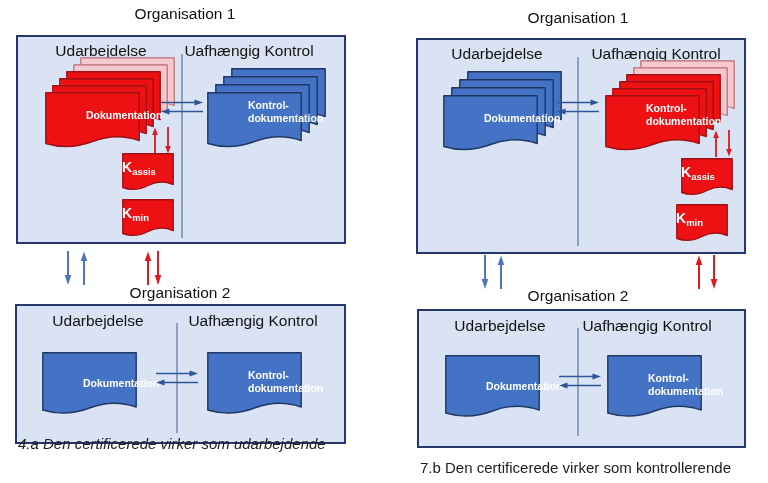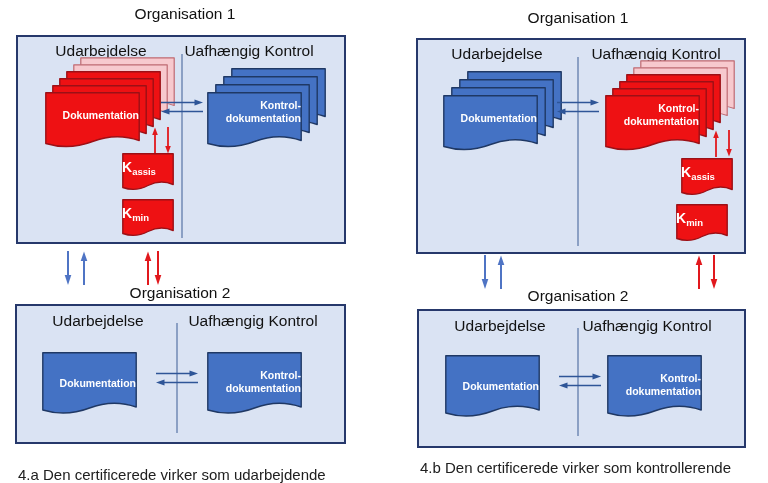--- a/index.html
+++ b/index.html
@@ -10,21 +10,21 @@
   }
   .abs{position:absolute;}
   .big-label{position:absolute;font-size:15.5px;color:#111;text-align:center;white-space:nowrap;}
   .caption{position:absolute;font-size:15px;color:#202020;white-space:nowrap;}
   .orgbox{
     position:absolute;background:#dae3f3;border:2px solid #26386b;box-sizing:border-box;
   }
   .vdivider{position:absolute;width:1.5px;background:#8ba0c4;}
   .doc-label{
     position:absolute;color:#ffffff;font-weight:bold;font-size:10.5px;line-height:1.25;
-    text-align:right;white-space:pre-line;
+    text-align:left;white-space:pre-line;padding-left:40px;
   }
   .k-label{position:absolute;color:#ffffff;font-weight:bold;font-size:14px;text-align:left;}
   .k-sub{font-size:9.5px;position:relative;top:3px;}
   .sheet-red{fill:#ee1113;stroke:#9c1016;stroke-width:1.4;stroke-linejoin:round;}
   .sheet-pink{fill:#f7c9ce;stroke:#bf6a72;stroke-width:1.2;stroke-linejoin:round;}
   .sheet-blue{fill:#4472c4;stroke:#1f3864;stroke-width:1.4;stroke-linejoin:round;}
   .exch line{stroke:#2e5597;stroke-width:1.7;}
   .exch path{fill:#2e5597;}
   .bluelink line{stroke:#4f74c4;stroke-width:2;}
   .bluelink path{fill:#4f74c4;}
@@ -123,21 +123,21 @@
       <line x1="43" y1="13.5" x2="9" y2="13.5"></line>
         <path d="M9.5,10.4 L1,13.5 L9.5,16.6 Z"></path>
     </svg>
 
     <svg class="abs" style="left:207px;top:352px;" width="96" height="68" viewBox="0 0 96 68">
       <path class="sheet-blue" d="M0.8,0.8 H94.2 V55 Q71,47 47.5,56 Q24,65 0.8,58 Z"></path>
     </svg>
     <div class="doc-label" style="left:208px;top:369px;width:93px;">Kontrol-
 dokumentation</div>
 
-    <div class="caption" style="left:18px;top:466px;">4.a Den certificerede virker som udarbejdende</div>
+    <div class="caption" style="left:18px;top:435px;font-style:italic;">4.a Den certificerede virker som udarbejdende</div>
   </section>
 
   <section>
 
     <div class="big-label" style="left:478px;top:9px;width:200px;">Organisation 1</div>
     <div class="orgbox" style="left:416px;top:38px;width:330px;height:216px;"></div>
     <div class="big-label" style="left:427px;top:45px;width:140px;">Udarbejdelse</div>
     <div class="big-label" style="left:577px;top:45px;width:158px;">Uafhængig Kontrol</div>
     <div class="vdivider" style="left:577px;top:57px;height:189px;"></div>
 
@@ -218,16 +218,16 @@
       <line x1="43" y1="13.5" x2="9" y2="13.5"></line>
         <path d="M9.5,10.4 L1,13.5 L9.5,16.6 Z"></path>
     </svg>
 
     <svg class="abs" style="left:607px;top:355px;" width="96" height="68" viewBox="0 0 96 68">
       <path class="sheet-blue" d="M0.8,0.8 H94.2 V55 Q71,47 47.5,56 Q24,65 0.8,58 Z"></path>
     </svg>
     <div class="doc-label" style="left:608px;top:372px;width:93px;">Kontrol-
 dokumentation</div>
 
-    <div class="caption" style="left:420px;top:459px;">4.b Den certificerede virker som kontrollerende</div>
+    <div class="caption" style="left:420px;top:459px;">7.b Den certificerede virker som kontrollerende</div>
   </section>
 
 </div>
 
 </body></html>

